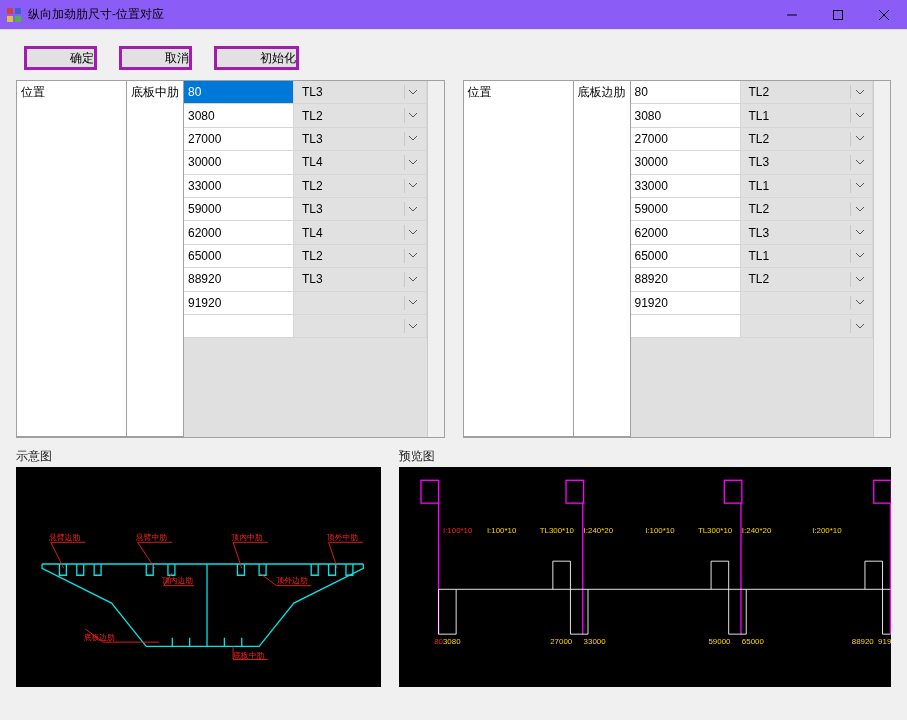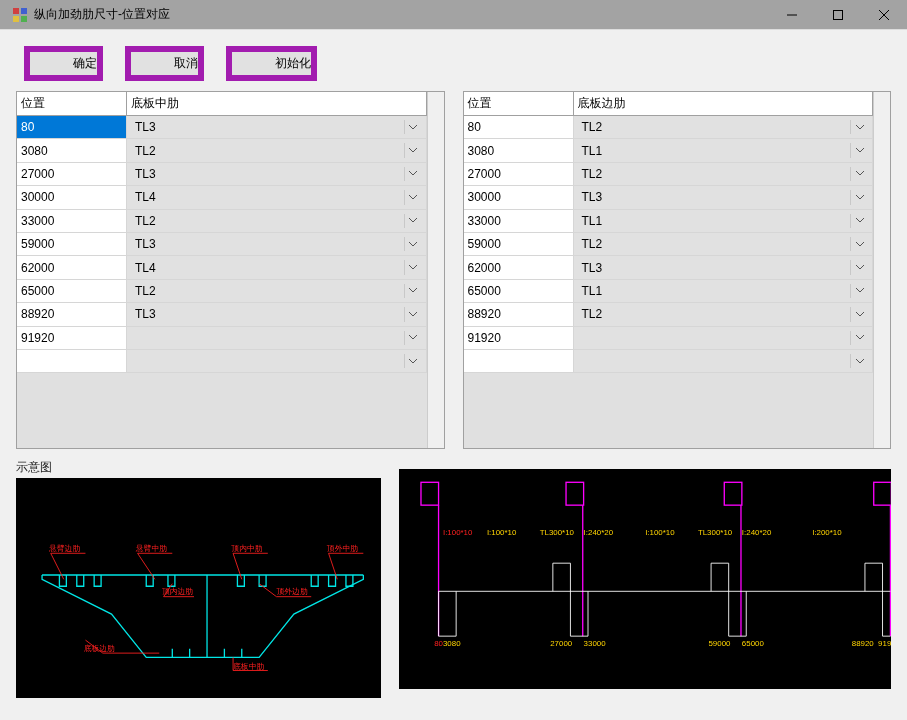--- a/index.html
+++ b/index.html
@@ -7,24 +7,24 @@
     margin: 0;
     font-family: "Microsoft YaHei", "SimSun", Arial, sans-serif;
     font-size: 12px;
     background: #f0f0f0;
     width: 907px;
     height: 720px;
     overflow: hidden;
   }
   .titlebar {
     height: 30px;
-    background: #a3a3a3;
+    background: #8b5cf6;
     display: flex;
     align-items: center;
-    padding-left: 12px;
+    padding-left: 6px;
     border-bottom: 1px solid #ddd;
   }
   .app-icon {
     width: 16px; height: 16px;
     margin-right: 6px;
     display: inline-block;
     position: relative;
   }
   .app-icon svg { display:block; }
   .title-text { flex:1; color:#000; }
@@ -33,44 +33,44 @@
     display:flex; align-items:center; justify-content:center;
     color:#000;
   }
   .toolbar {
     padding: 16px 8px 10px 24px;
     display:flex;
     gap: 22px;
   }
   .btn {
     min-width: 72px;
-    height: 35px;
+    height: 24px;
     background: #e1e1e1;
-    border: 6px solid #a21caf;
+    border: 3px solid #a21caf;
     display:flex; align-items:center; justify-content:center;
     cursor:pointer;
     padding-left:43px;
   }
   .grids {
     display:flex;
     gap: 18px;
     padding: 0 16px;
   }
   .grid-wrap {
     flex:1;
     height: 358px;
     border: 1px solid #a0a0a0;
     background:#e8e8e8;
     display:flex;
   }
   .grid {
     flex:1;
     background:#a3a3a3;
     display:flex;
-    flex-direction:column;
+    flex-direction:row;
   }
   .vscroll {
     width: 17px;
     background:#f0f0f0;
     border-left:1px solid #ccc;
   }
   .grid-header {
     display:flex;
     background:#fff;
   }
@@ -487,20 +487,21 @@
         <text class="redtxt" x="358" y="67">顶外中肋</text>
         <text class="redtxt" x="168" y="117">顶内边肋</text>
         <text class="redtxt" x="300" y="117">顶外边肋</text>
         <text class="redtxt" x="78" y="183">底板边肋</text>
         <text class="redtxt" x="250" y="203">底板中肋</text>
       </svg>
     </div>
   </div>
 
   <div class="preview-box" style="flex:1.35">
+    <div class="preview-label">预览图</div>
     <div class="preview-canvas p2">
       <svg viewBox="0 0 560 220">
 
         <rect class="magenta" x="25" y="0" width="20" height="26"></rect>
         <rect class="magenta" x="190" y="0" width="20" height="26"></rect>
         <rect class="magenta" x="370" y="0" width="20" height="26"></rect>
         <rect class="magenta" x="540" y="0" width="20" height="26"></rect>
 
         <line class="magenta" x1="45" y1="26" x2="45" y2="175"></line>
         <line class="magenta" x1="209" y1="26" x2="209" y2="175"></line>

